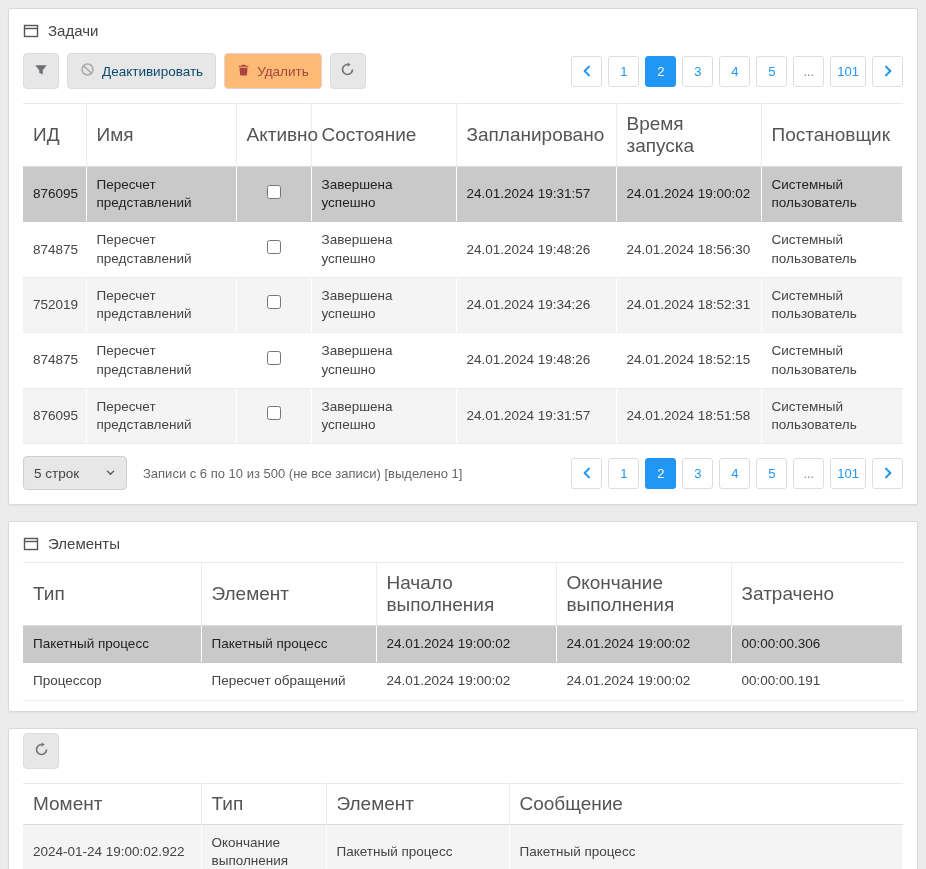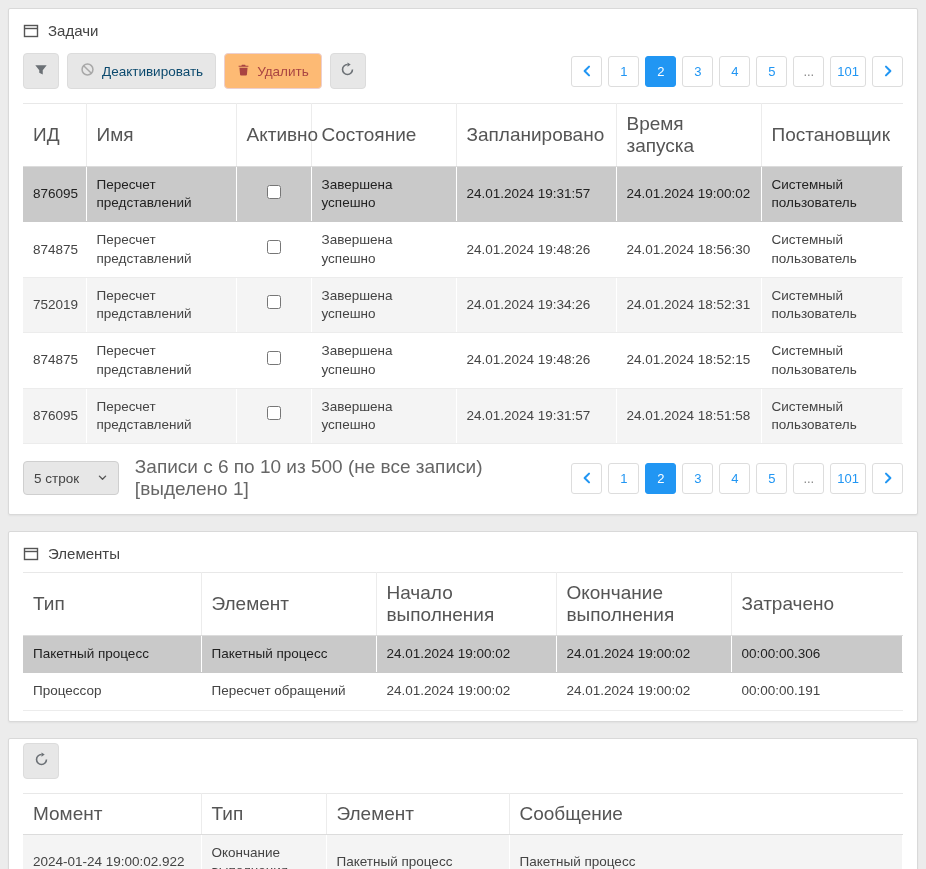--- a/index.html
+++ b/index.html
@@ -76,21 +76,21 @@
     width: 14px; height: 14px; accent-color: #555; cursor: pointer;
   }
 
   .panel-footer { display: flex; align-items: center; gap: 16px; padding: 12px 14px 4px; }
   .select-box {
     display: inline-flex; align-items: center; justify-content: space-between; gap: 12px;
     width: 104px; height: 34px; padding: 0 10px;
     background: #e7e7e7; border: 1px solid #cfcfcf; border-radius: 4px;
     color: #444; cursor: pointer; font-size: 13.5px;
   }
-  .records { color: #666; font-size: 19px; }
+  .records { color: #666; font-size: 13px; }
   .log-toolbar { padding: 4px 14px 14px; }
 </style>
 </head>
 <body>
 
 <div class="page">
 
   <section class="panel">
     <div class="panel-header">
       <span class="panel-icon">

